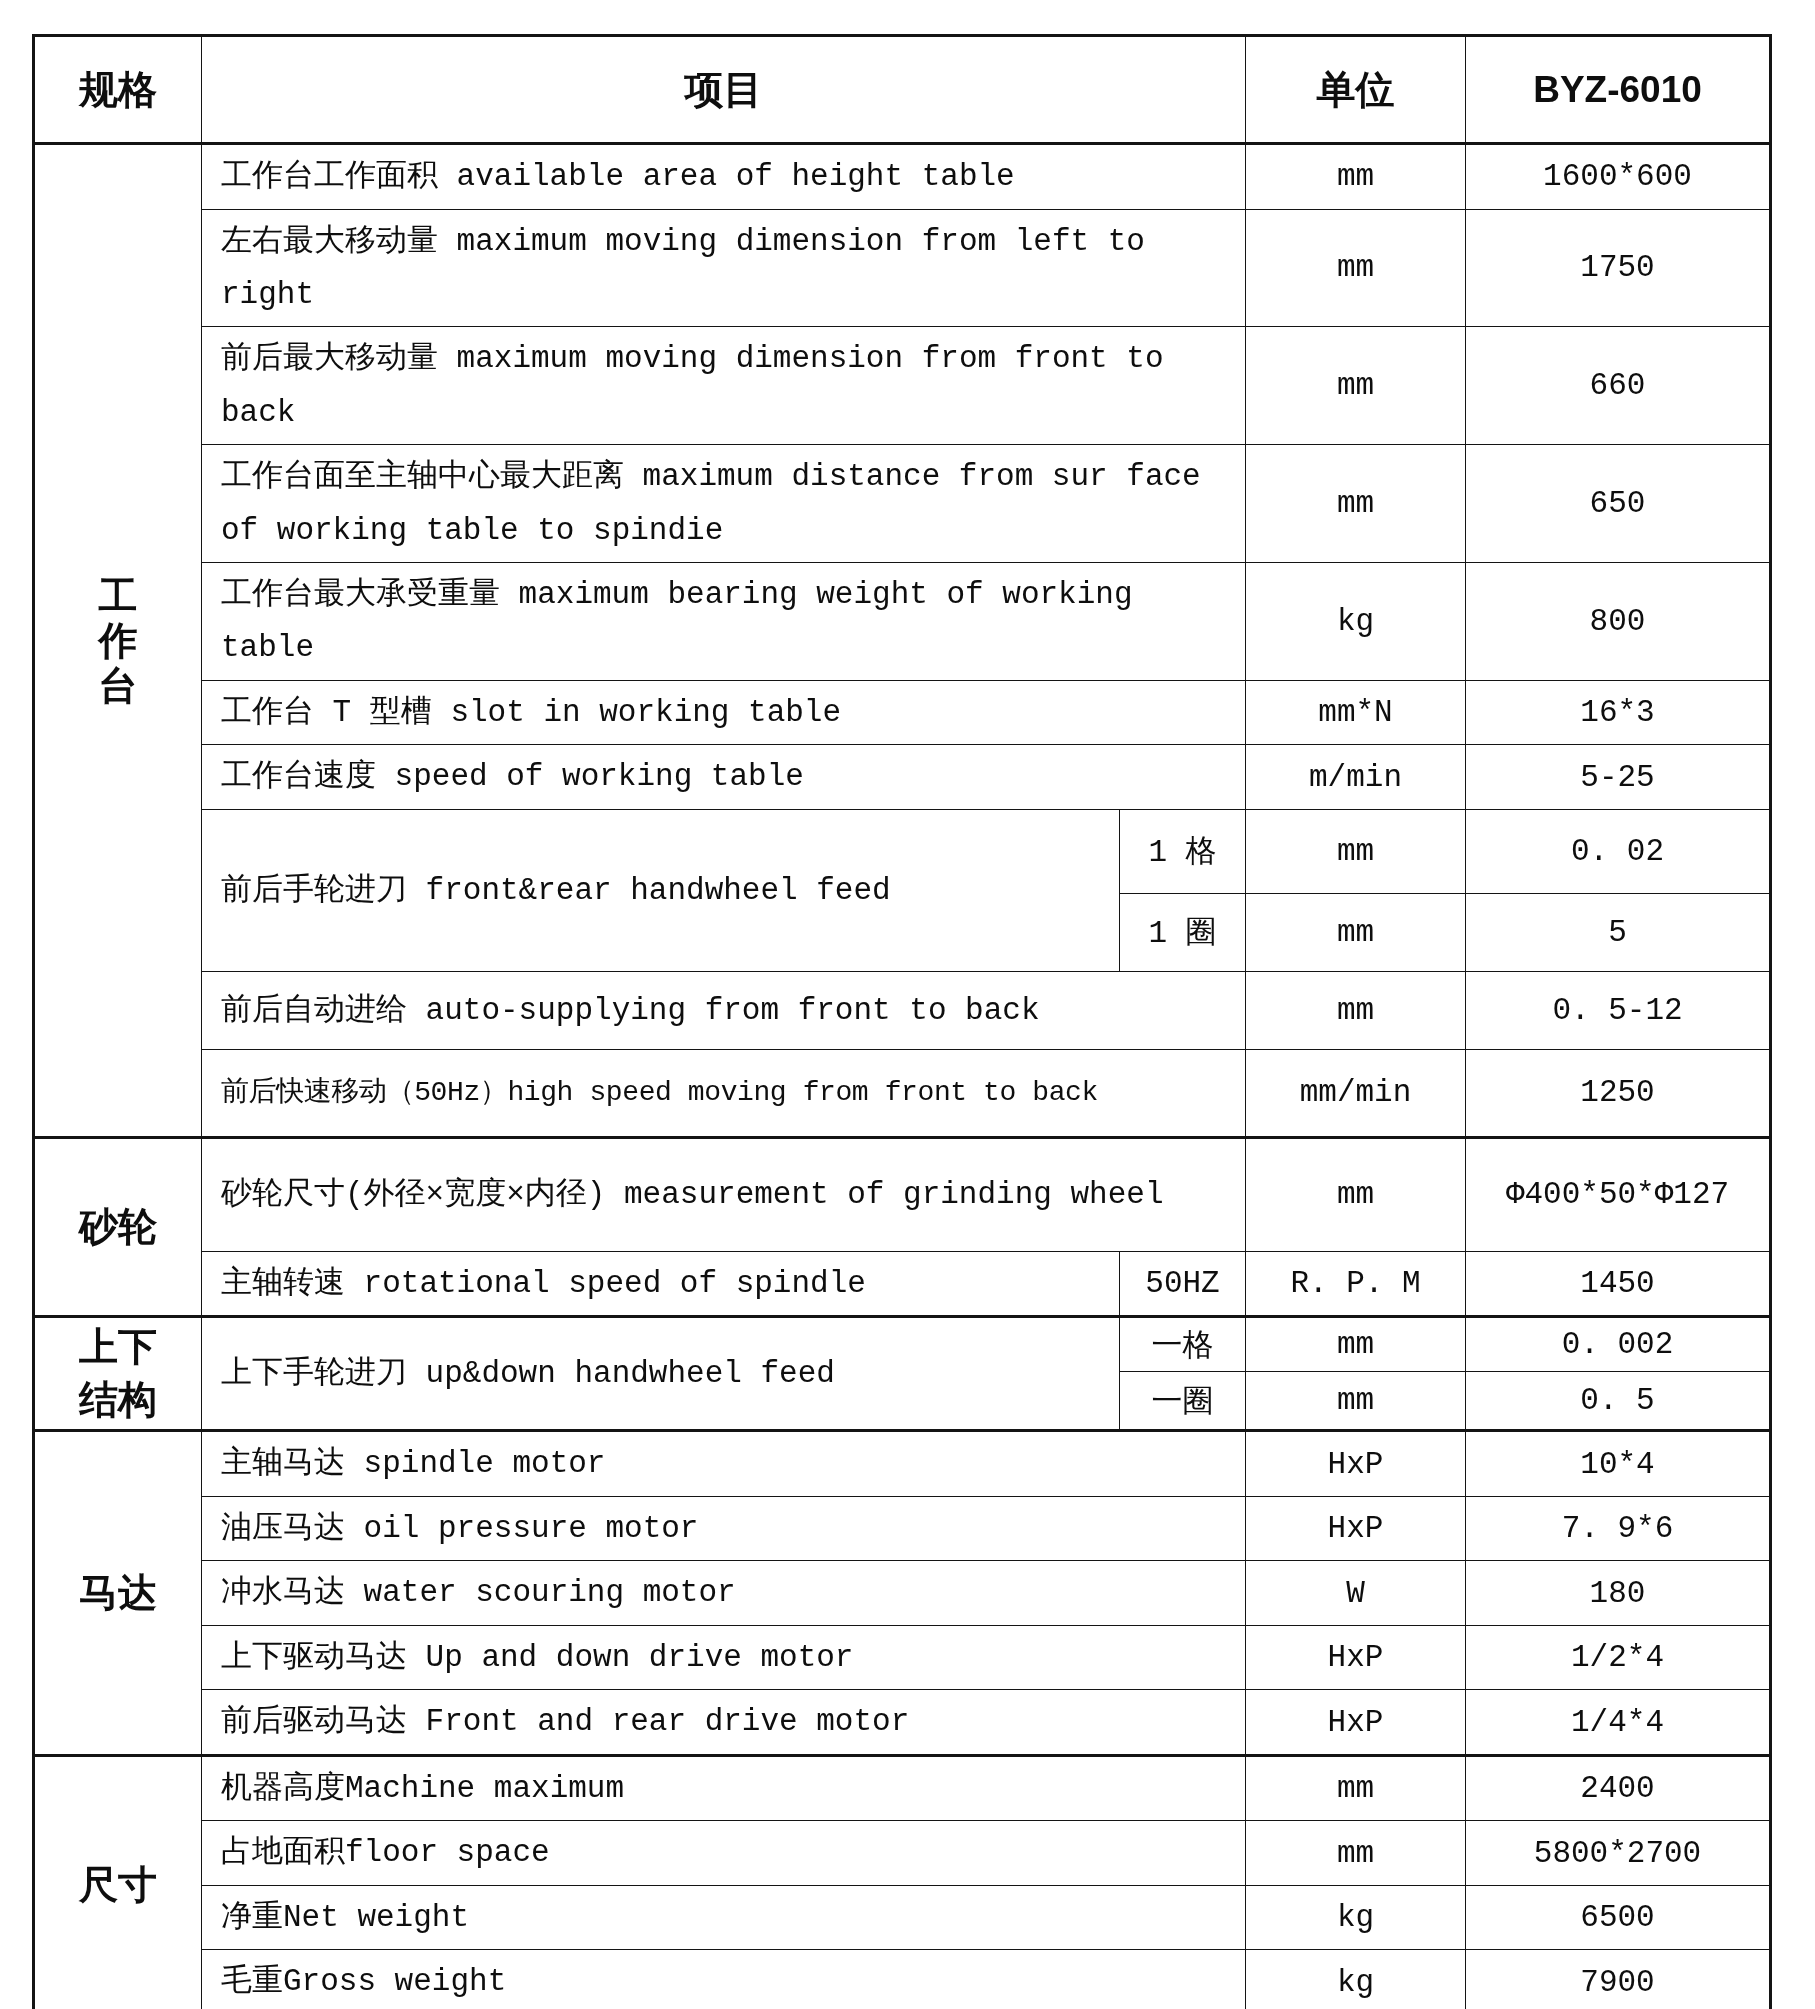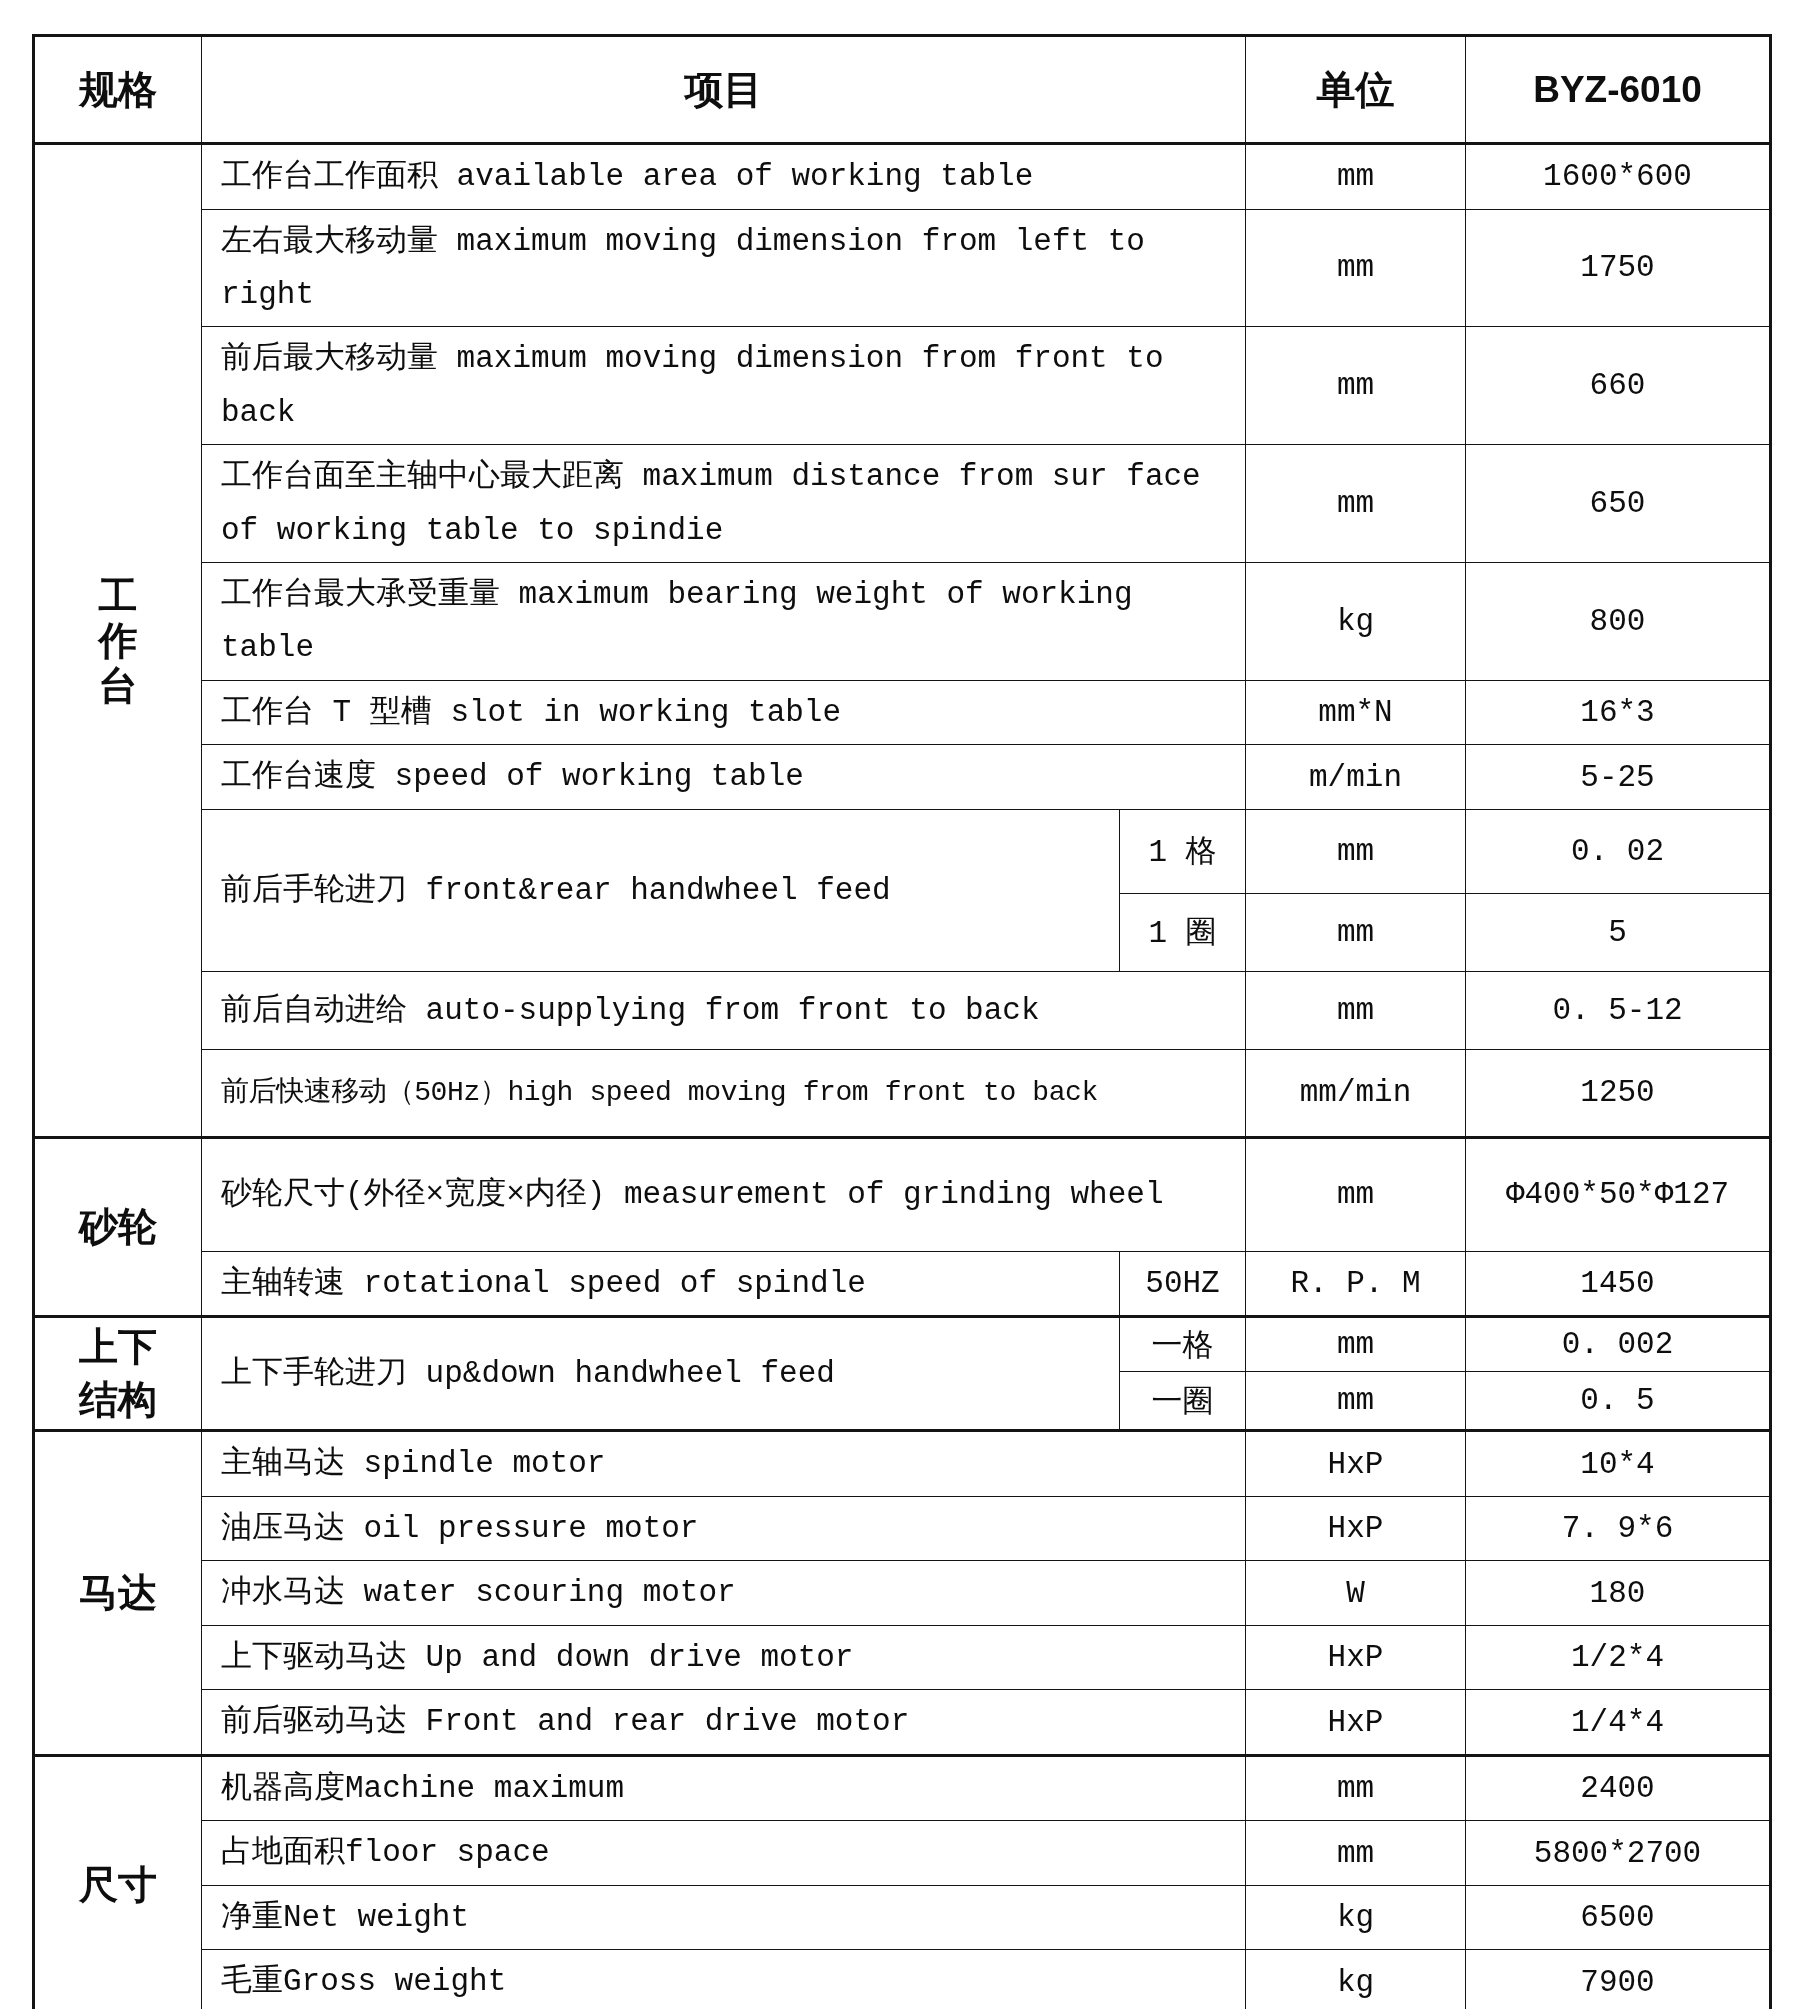--- a/index.html
+++ b/index.html
@@ -79,21 +79,21 @@
       <td class="hdr">规格</td>
       <td class="hdr" colspan="2">项目</td>
       <td class="hdr">单位</td>
       <td class="model">BYZ-6010</td>
     </tr>
 
     <tr class="gtop" style="height:54px">
       <td class="glabel" rowspan="11">
         <div class="vstack">工作台</div>
       </td>
-      <td class="cell-item" colspan="2">工作台工作面积 available area of working table</td>
+      <td class="cell-item" colspan="2">工作台工作面积 available area of height table</td>
       <td class="cell-unit">mm</td>
       <td class="cell-val">1600*600</td>
     </tr>
     <tr style="height:113px">
       <td class="cell-item" colspan="2">左右最大移动量 maximum moving dimension from left to right</td>
       <td class="cell-unit">mm</td>
       <td class="cell-val">1750</td>
     </tr>
     <tr style="height:112px">
       <td class="cell-item" colspan="2">前后最大移动量 maximum moving dimension from front to back</td>

